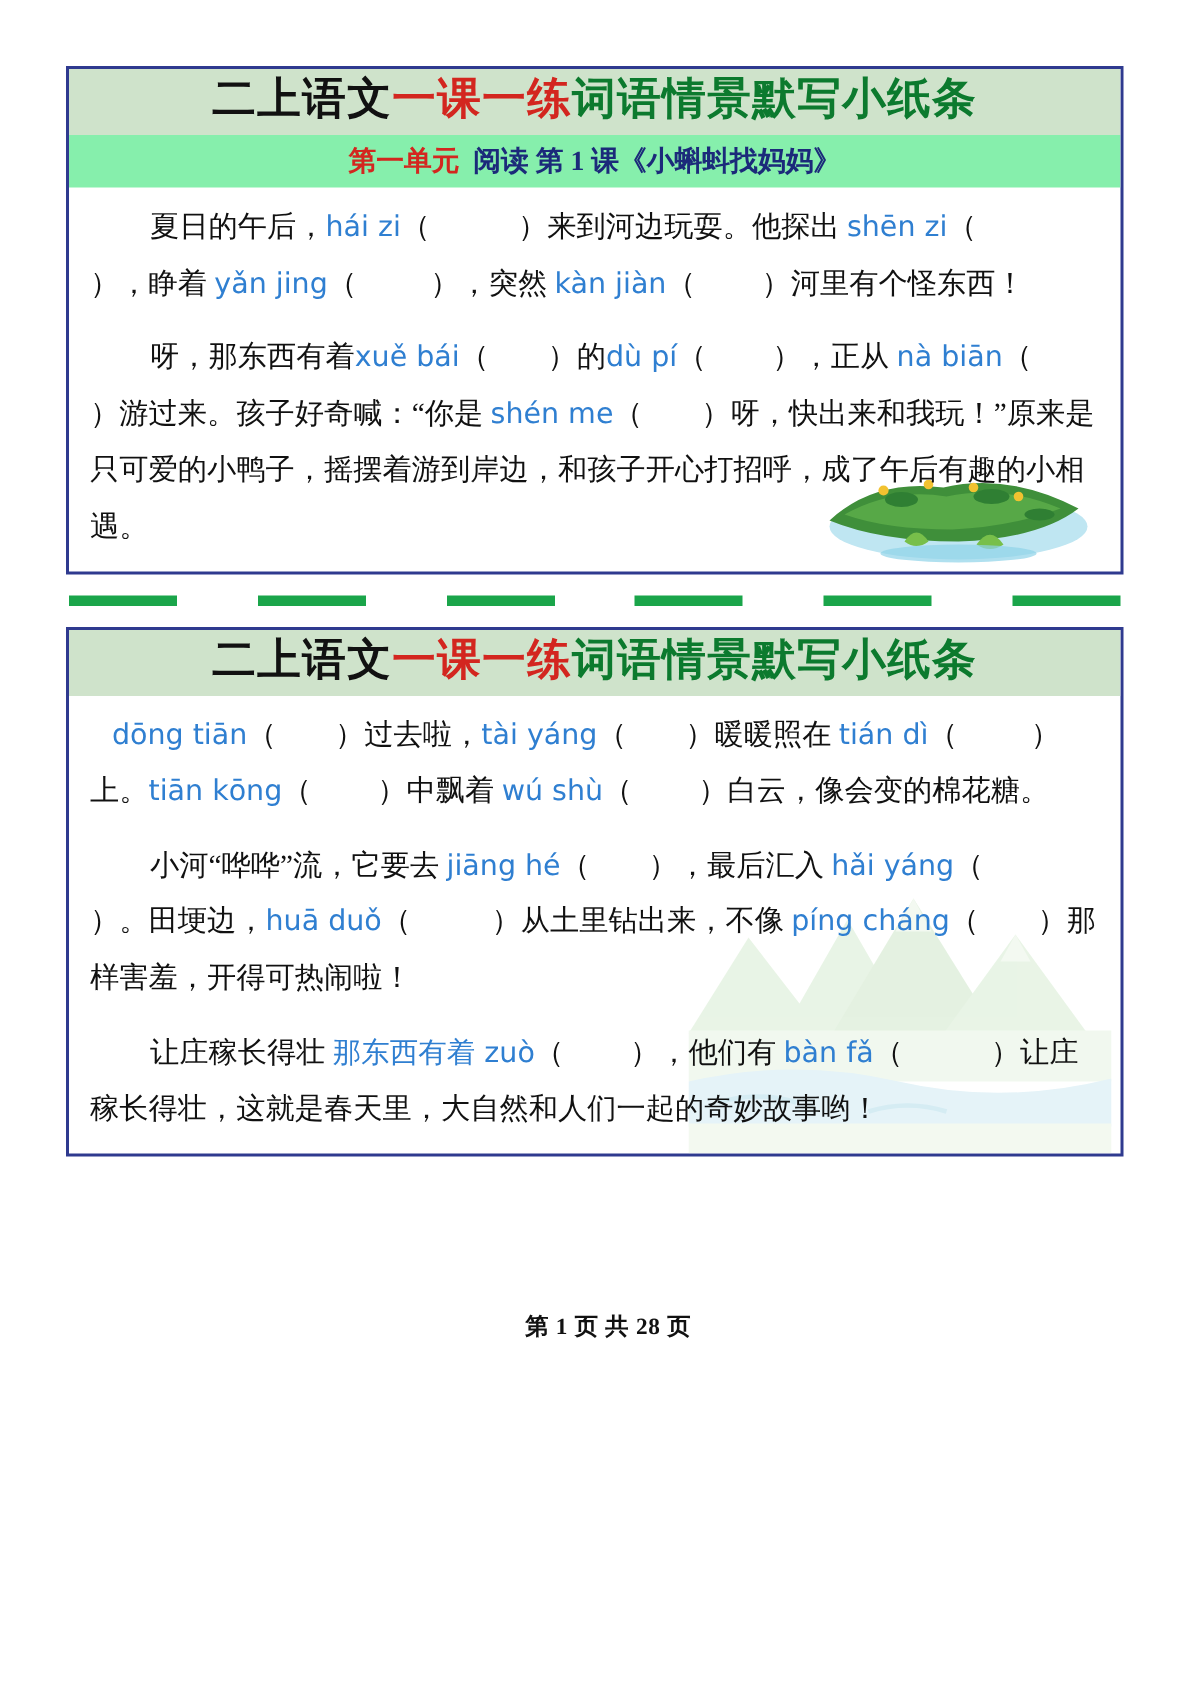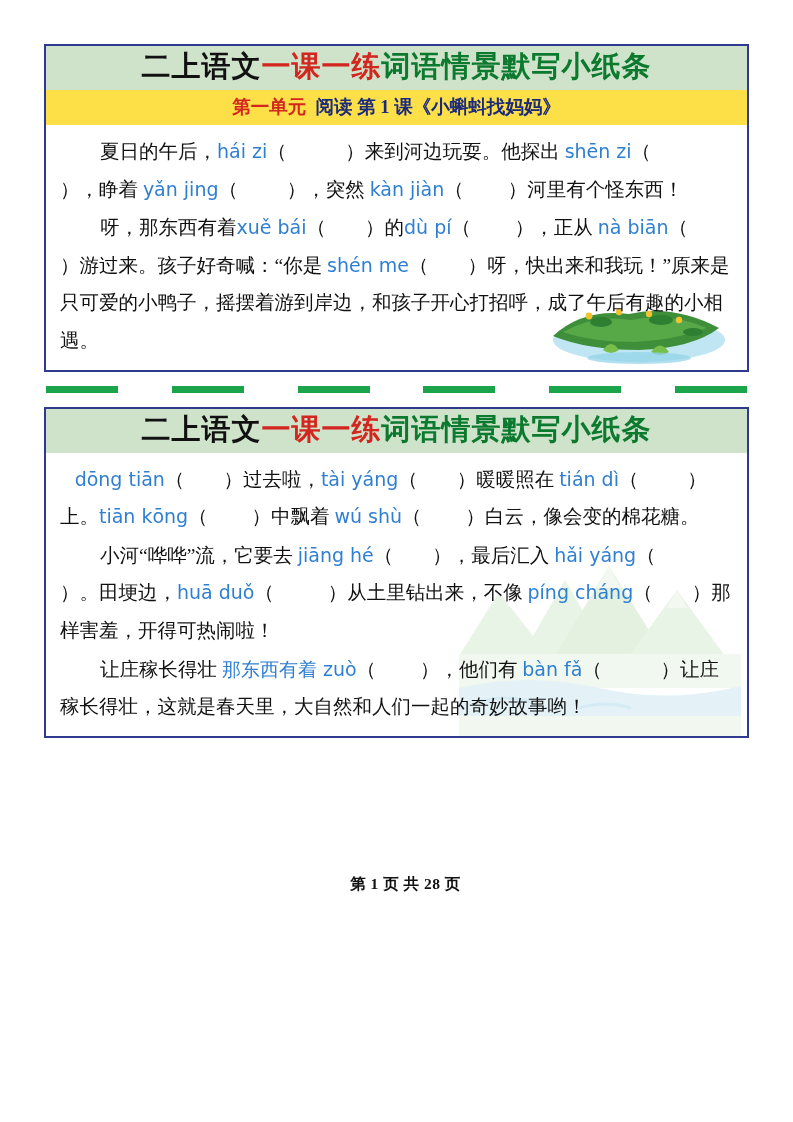--- a/index.html
+++ b/index.html
@@ -36,41 +36,41 @@
     font-weight: bold;
     letter-spacing: 1px;
     line-height: 1.1;
     white-space: nowrap;
   }
   .card-title .seg-a { color: #111111; }
   .card-title .seg-b { color: #d3261f; }
   .card-title .seg-c { color: #0c7a2e; }
 
   .card-sub {
-    background: #fde047;
+    background: #86efac;
     text-align: center;
     font-size: 18.5px;
     font-weight: bold;
     color: #1b2a7a;
     padding: 4px 0 6px 0;
     white-space: nowrap;
   }
   .card-sub .unit { color: #d3261f; }
 
   .body {
     padding: 8px 12px 10px 14px;
     font-size: 19.5px;
     line-height: 1.93;
     color: #111111;
     position: relative;
     z-index: 2;
   }
 
   .para { margin: 0; text-indent: 0; }
-  .para + .para { margin-top: 1px; }
+  .para + .para { margin-top: 12px; }
   .indent { display: inline-block; width: 40px; }
 
   .py {
     color: #2f7fd1;
     font-family: "DejaVu Sans", "Liberation Sans", sans-serif;
     font-size: 19px;
   }
   .blank {
     display: inline-block;
     color: #111;

